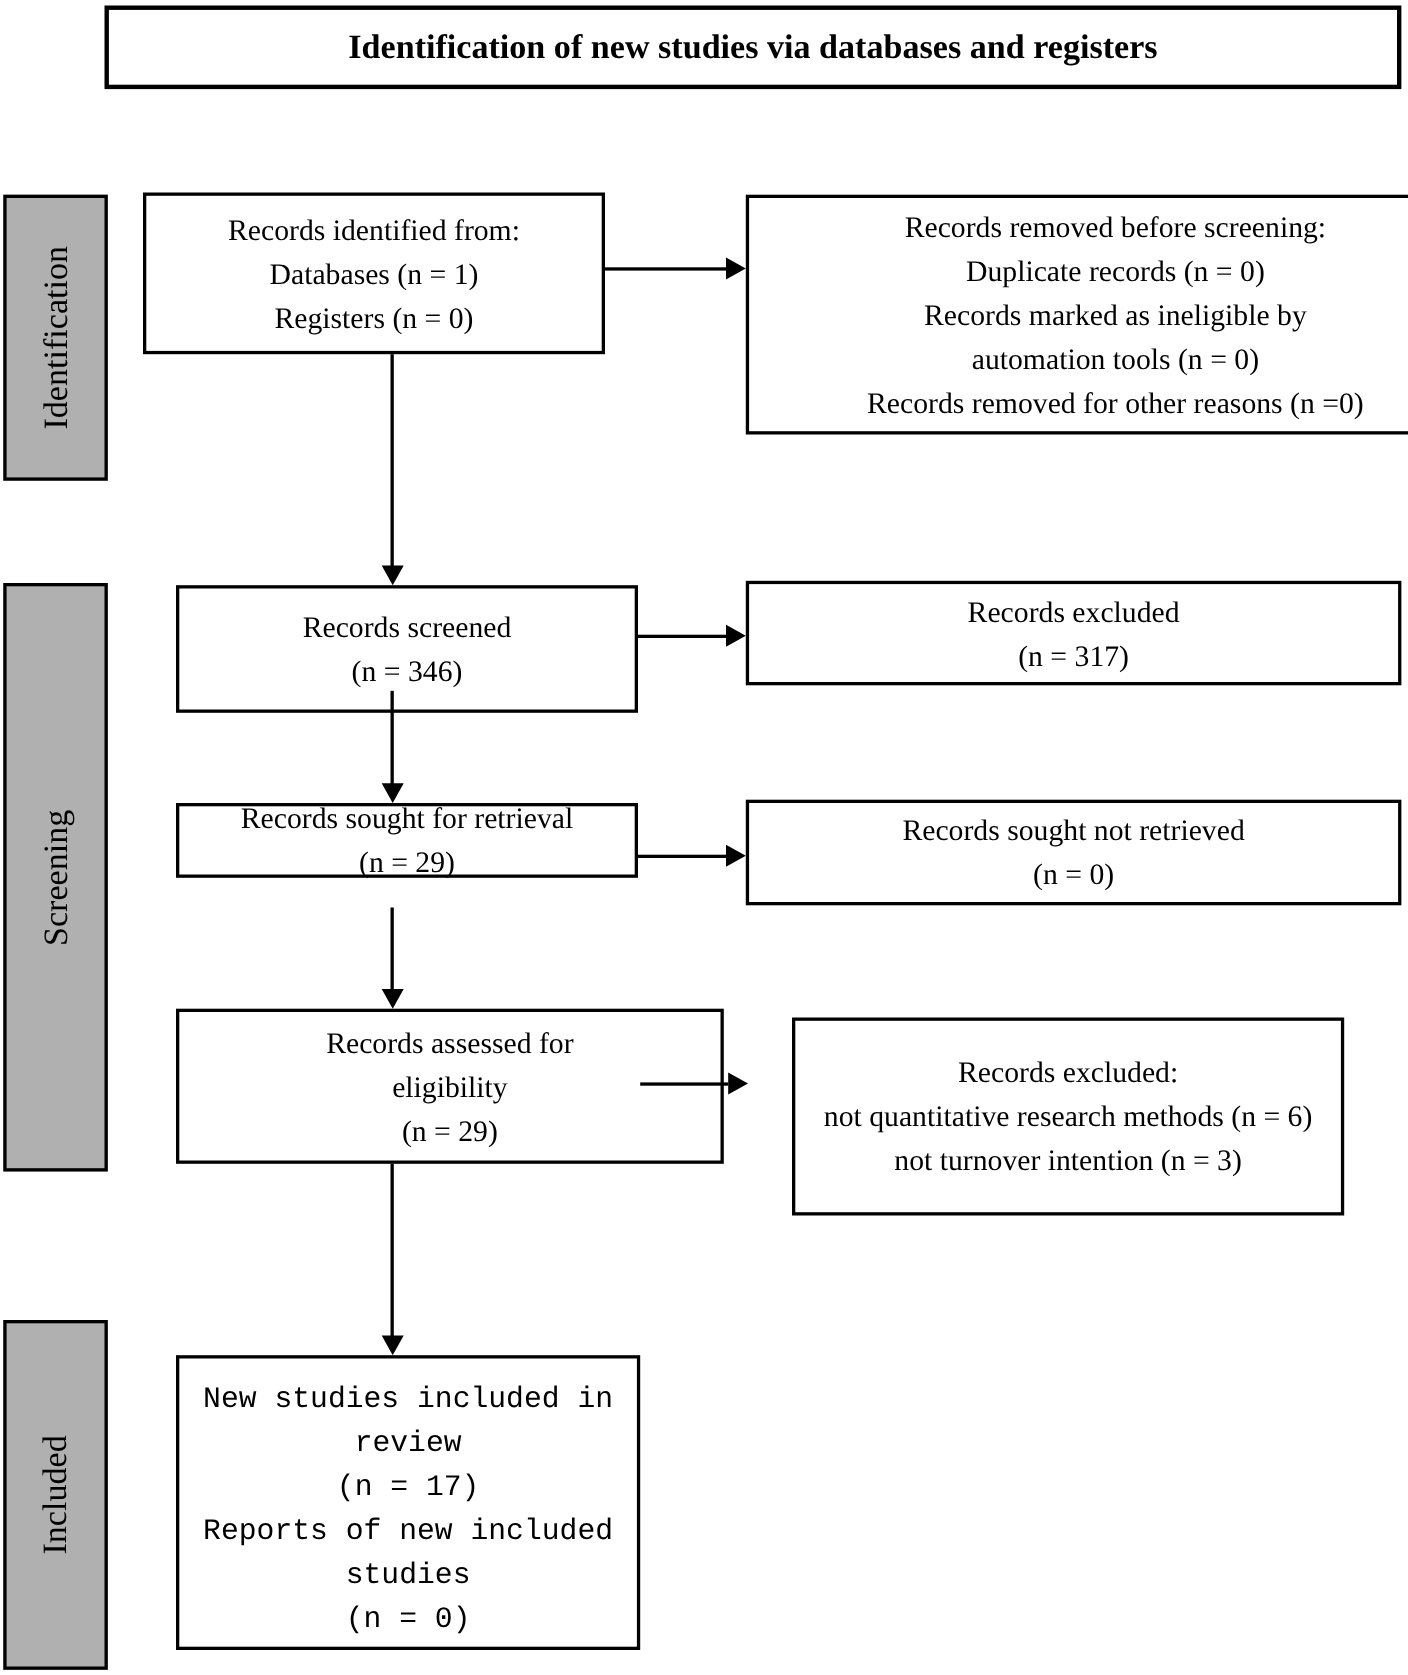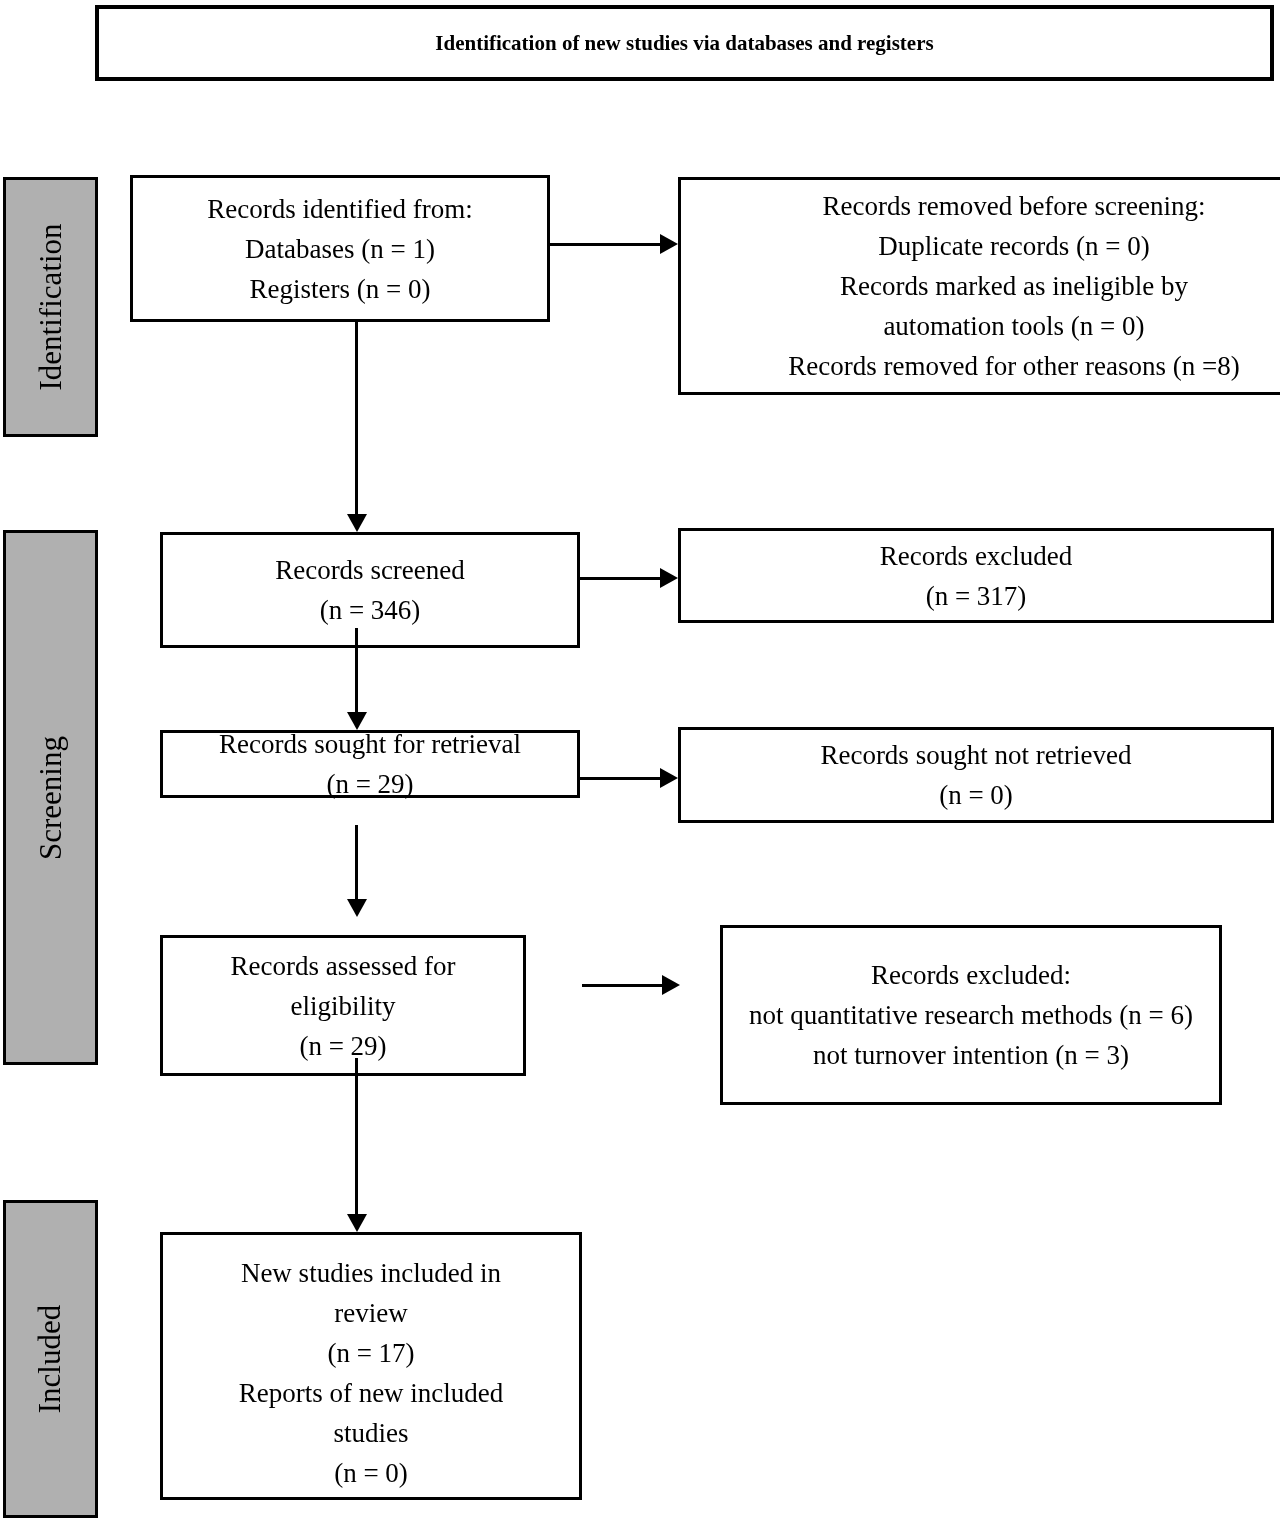--- a/index.html
+++ b/index.html
@@ -21,21 +21,21 @@
   .title-box {
     position: absolute;
     left: 95px; top: 5px;
     width: 1179px; height: 76px;
     border: 4px solid #000000;
     box-sizing: border-box;
     display: flex;
     align-items: center;
     justify-content: center;
     font-weight: bold;
-    font-size: 21px;
+    font-size: 31px;
     text-align: center;
   }
 
   
   .stage {
     position: absolute;
     left: 3px;
     width: 95px;
     background: #b0b0b0;
     border: 3px solid #000000;
@@ -67,23 +67,23 @@
     font-size: 27px;
     line-height: 40px;
     padding: 4px 8px;
   }
   #box-identified           { left: 130px; top: 175px;  width: 420px; height: 147px; }
   #box-removed              { left: 678px; top: 177px;  width: 672px; height: 218px; }
   #box-screened             { left: 160px; top: 532px;  width: 420px; height: 116px;  }
   #box-excluded-screening   { left: 678px; top: 528px;  width: 596px; height: 95px;  }
   #box-sought               { left: 160px; top: 730px;  width: 420px; height: 68px;  }
   #box-not-retrieved        { left: 678px; top: 727px;  width: 596px; height: 96px;  }
-  #box-assessed             { left: 160px; top: 917px;  width: 366px; height: 141px; margin-top: 18px; }
+  #box-assessed             { left: 160px; top: 917px;  width: 498px; height: 141px; }
   #box-excluded-eligibility { left: 680px; top: 925px;  width: 502px; height: 180px; margin-left: 40px; }
-  #box-included             { left: 160px; top: 1232px; width: 422px; height: 268px; justify-content: flex-start; padding-top: 18px; }
+  #box-included             { left: 160px; top: 1232px; width: 422px; height: 268px; justify-content: flex-start; padding-top: 18px; font-family: Liberation Mono, monospace; }
 
   
   .hline { position: absolute; height: 3px; background: #000000; }
   .vline { position: absolute; width: 3px;  background: #000000; }
   .arr-right {
     position: absolute; width: 0; height: 0;
     border-top: 10px solid transparent;
     border-bottom: 10px solid transparent;
     border-left: 18px solid #000000;
   }
@@ -140,21 +140,21 @@
   <div class="fbox" id="box-identified">
     <div>Records identified from:</div>
     <div>Databases (n = 1)</div>
     <div>Registers (n = 0)</div>
   </div>
   <div class="fbox" id="box-removed">
     <div>Records removed before screening:</div>
     <div>Duplicate records (n = 0)</div>
     <div>Records marked as ineligible by</div>
     <div>automation tools (n = 0)</div>
-    <div>Records removed for other reasons (n =8)</div>
+    <div>Records removed for other reasons (n =0)</div>
   </div>
 
   <div class="fbox" id="box-screened">
     <div>Records screened</div>
     <div>(n = 346)</div>
   </div>
   <div class="fbox" id="box-excluded-screening">
     <div>Records excluded</div>
     <div>(n = 317)</div>
   </div>

